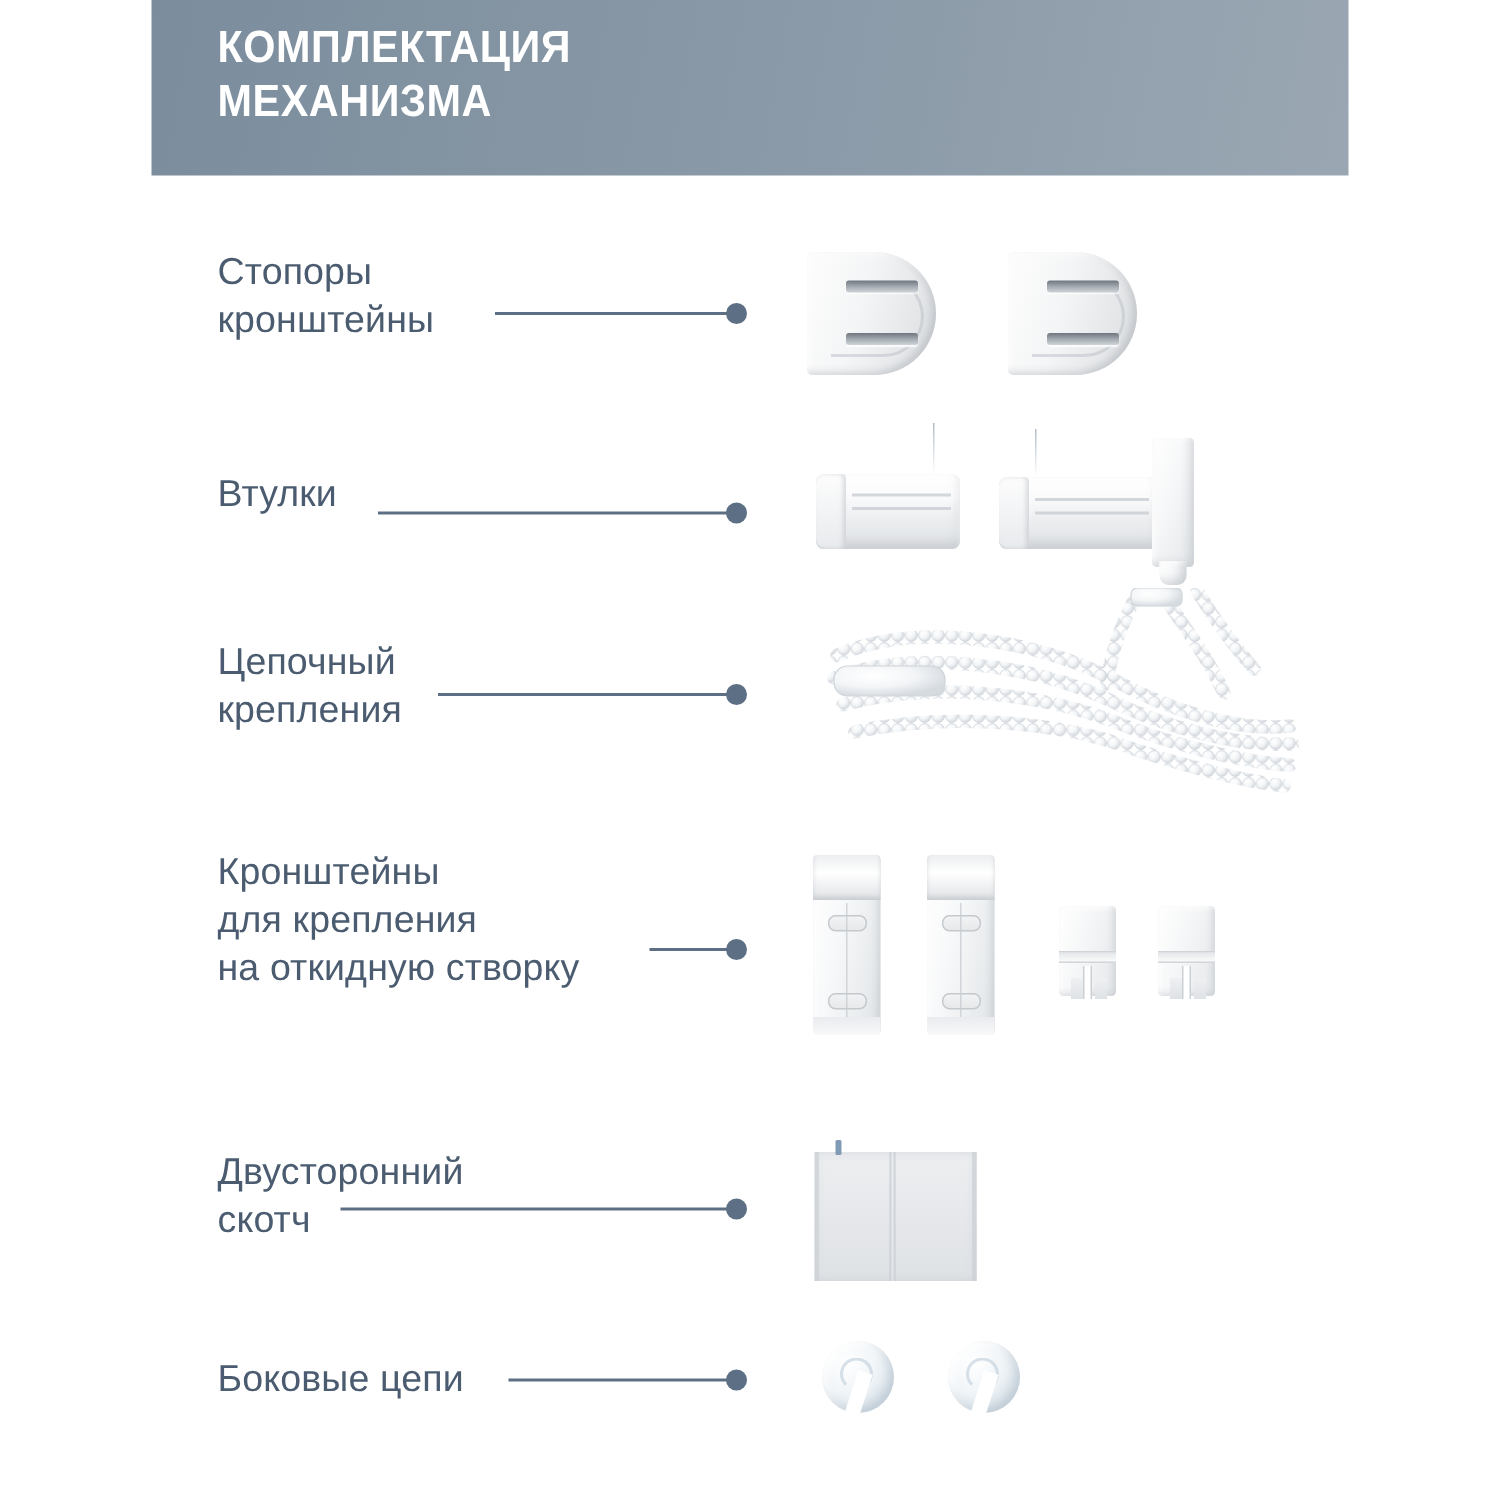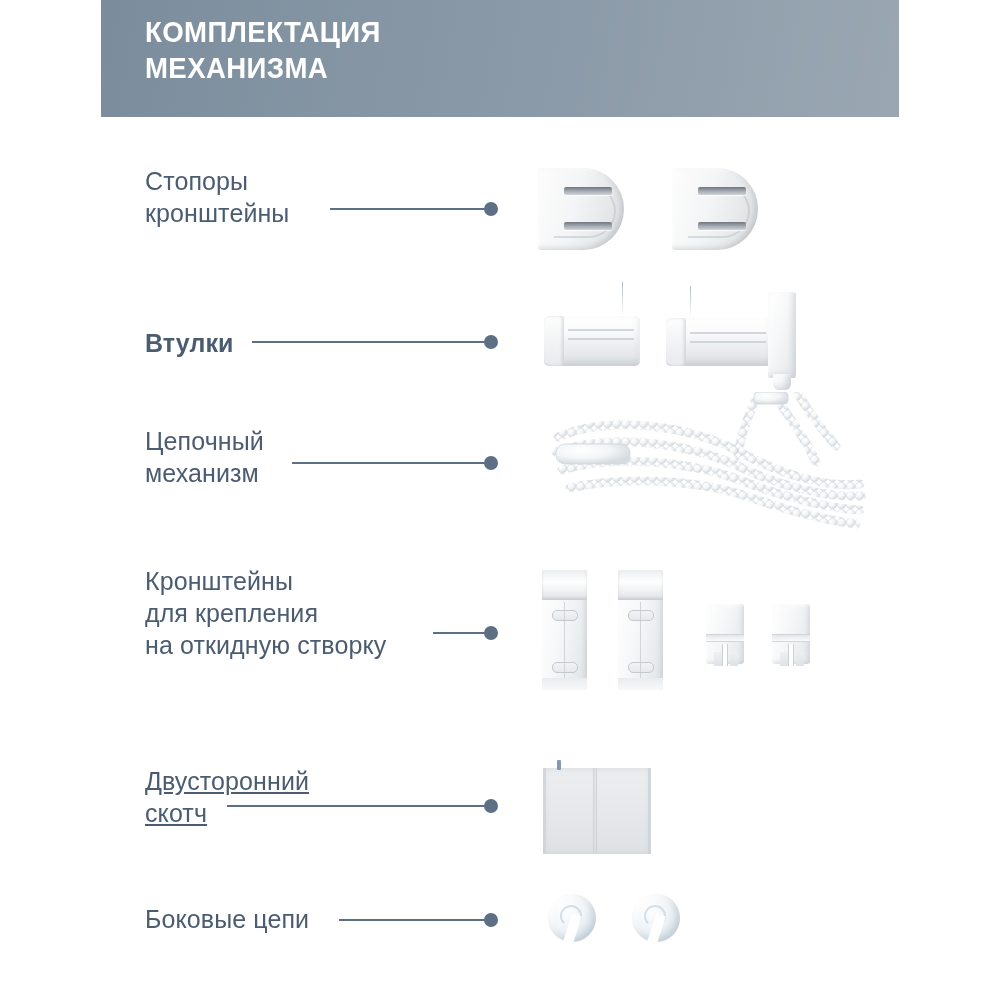--- a/index.html
+++ b/index.html
@@ -245,21 +245,21 @@
         <div class="slot bottom"></div>
       </div>
       <div class="bracket-d" style="left:142px; top:8px;">
         <div class="slot top"></div>
         <div class="slot bottom"></div>
       </div>
     </div>
   </div>
 
   <div class="row">
-    <div class="label" style="top:327px;font-weight:bold;">Втулки</div>
+    <div class="label" style="top:313px;">Втулки</div>
     <div class="connector" style="left:252px; top:335px; width:245px;">
       <div class="line"></div>
       <div class="dot"></div>
     </div>
 
     <div class="art" style="left:530px; top:282px; width:300px; height:115px;">
       <div class="pin" style="left:92px; top:0; height:34px;"></div>
       <div class="bushing" style="left:14px; top:34px; width:96px; height:50px;">
         <div class="cap"></div>
         <div class="ridge" style="top:13px;"></div>
@@ -272,21 +272,21 @@
         <div class="ridge" style="top:14px;"></div>
         <div class="ridge" style="top:23px;"></div>
       </div>
       <div class="housing" style="left:238px; top:10px; width:28px; height:86px;"></div>
       <div class="housing" style="left:243px; top:92px; width:18px; height:16px; border-radius:0 0 6px 6px;"></div>
     </div>
   </div>
 
   <div class="row">
     <div class="label" style="top:425px;">Цепочный
-механизм</div>
+крепления</div>
     <div class="connector" style="left:292px; top:456px; width:205px;">
       <div class="line"></div>
       <div class="dot"></div>
     </div>
 
     <div class="chain-wrap" style="left:540px; top:392px;">
       <svg width="330" height="140" viewBox="0 0 330 140">
         <defs>
           <radialGradient id="bead" cx="35%" cy="32%" r="70%">
             <stop offset="0%" stop-color="#ffffff"></stop>
@@ -346,21 +346,21 @@
       <div class="clip" style="left:252px; top:44px;">
         <div class="band"></div>
         <div class="notch"></div>
         <div class="leg-l"></div>
         <div class="leg-r"></div>
       </div>
     </div>
   </div>
 
   <div class="row">
-    <div class="label" style="top:765px;text-decoration:underline;">Двусторонний
+    <div class="label" style="top:765px;">Двусторонний
 скотч</div>
     <div class="connector" style="left:227px; top:799px; width:270px;">
       <div class="line"></div>
       <div class="dot"></div>
     </div>
 
     <div class="art" style="left:543px; top:768px; width:110px; height:88px;">
       <div class="tape" style="left:0; top:0; width:108px; height:86px;">
         <div class="edge" style="left:0;"></div>
         <div class="seam" style="left:50px;"></div>

